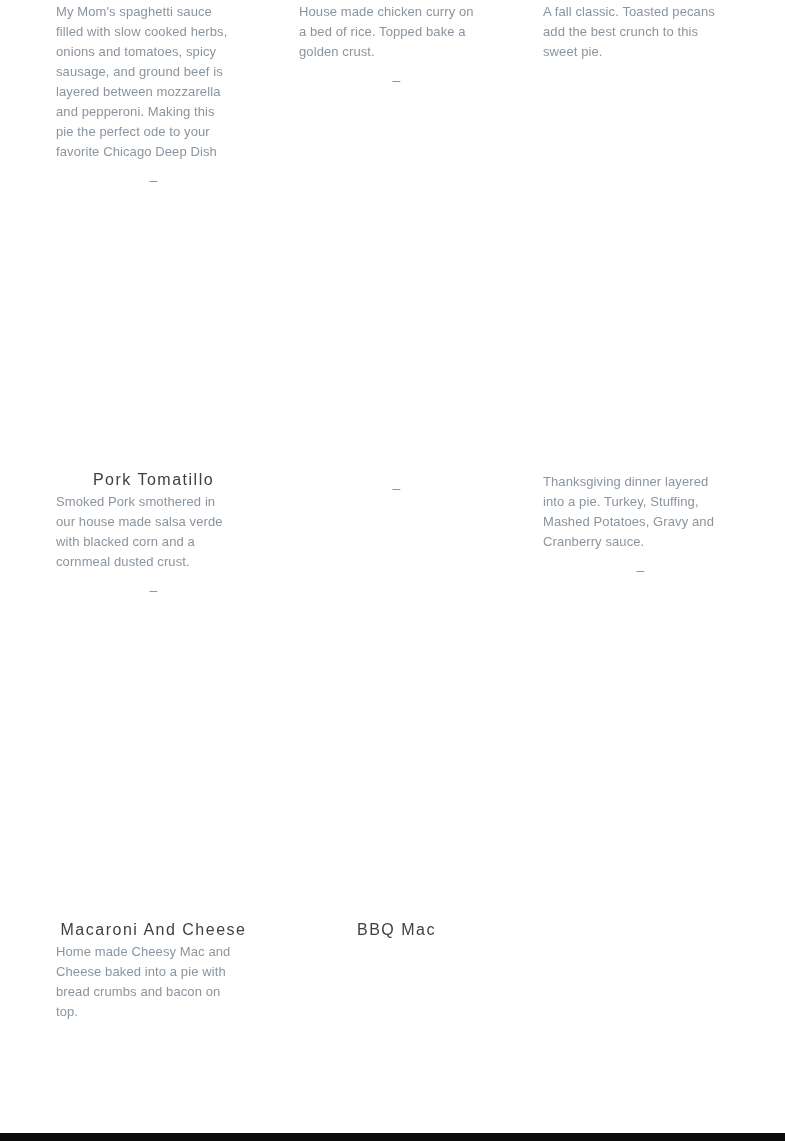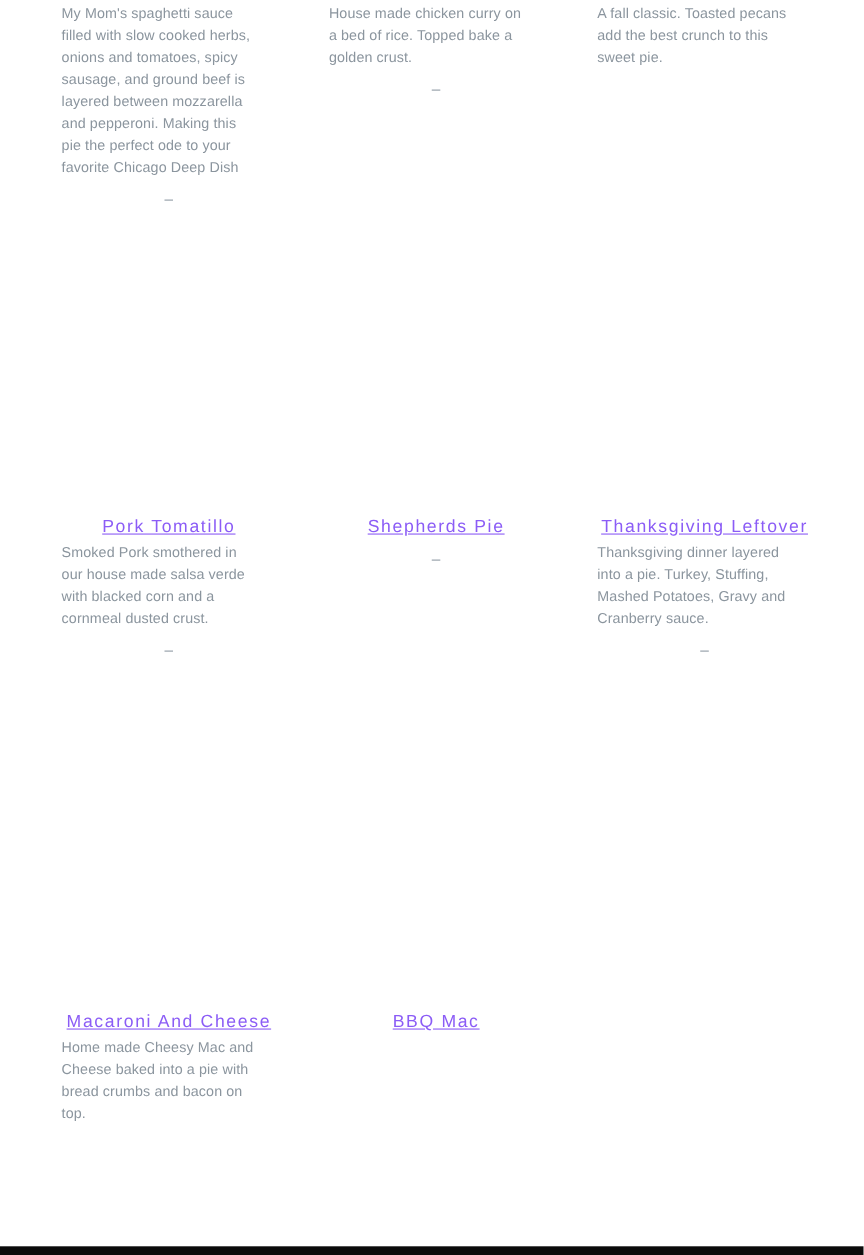--- a/index.html
+++ b/index.html
@@ -23,24 +23,23 @@
   .c3 { left: 543px; }
   .r1 { top: 2px; }
   .r2 { top: 470px; }
   .r3 { top: 920px; }
   .item-title {
     margin: 0;
     font-size: 16px;
     line-height: 20px;
     font-weight: 400;
     letter-spacing: 1.5px;
-    color: #8b5cf6;
+    color: #404040;
     text-align: center;
     white-space: nowrap;
-    text-decoration: underline;
   }
   .item-desc {
     margin: 2px 0 0 0;
     font-size: 13px;
     line-height: 20px;
     letter-spacing: 0.1px;
     color: #8b959e;
     white-space: pre;
   }
   .r1 .item-desc { margin-top: 0; }
@@ -104,26 +103,24 @@
 <div class="item r2 c1">
   <h3 class="item-title">Pork Tomatillo</h3>
   <p class="item-desc">Smoked Pork smothered in
 our house made salsa verde
 with blacked corn and a
 cornmeal dusted crust.</p>
   <div class="item-divider">–</div>
 </div>
 
 <div class="item r2 c2">
-  <h3 class="item-title">Shepherds Pie</h3>
   <div class="item-divider">–</div>
 </div>
 
 <div class="item r2 c3">
-  <h3 class="item-title">Thanksgiving Leftover</h3>
   <p class="item-desc">Thanksgiving dinner layered
 into a pie. Turkey, Stuffing,
 Mashed Potatoes, Gravy and
 Cranberry sauce.</p>
   <div class="item-divider">–</div>
 </div>
 
 <div class="img-ph img-r3 c1"></div>
 <div class="img-ph img-r3 c2"></div>
 

